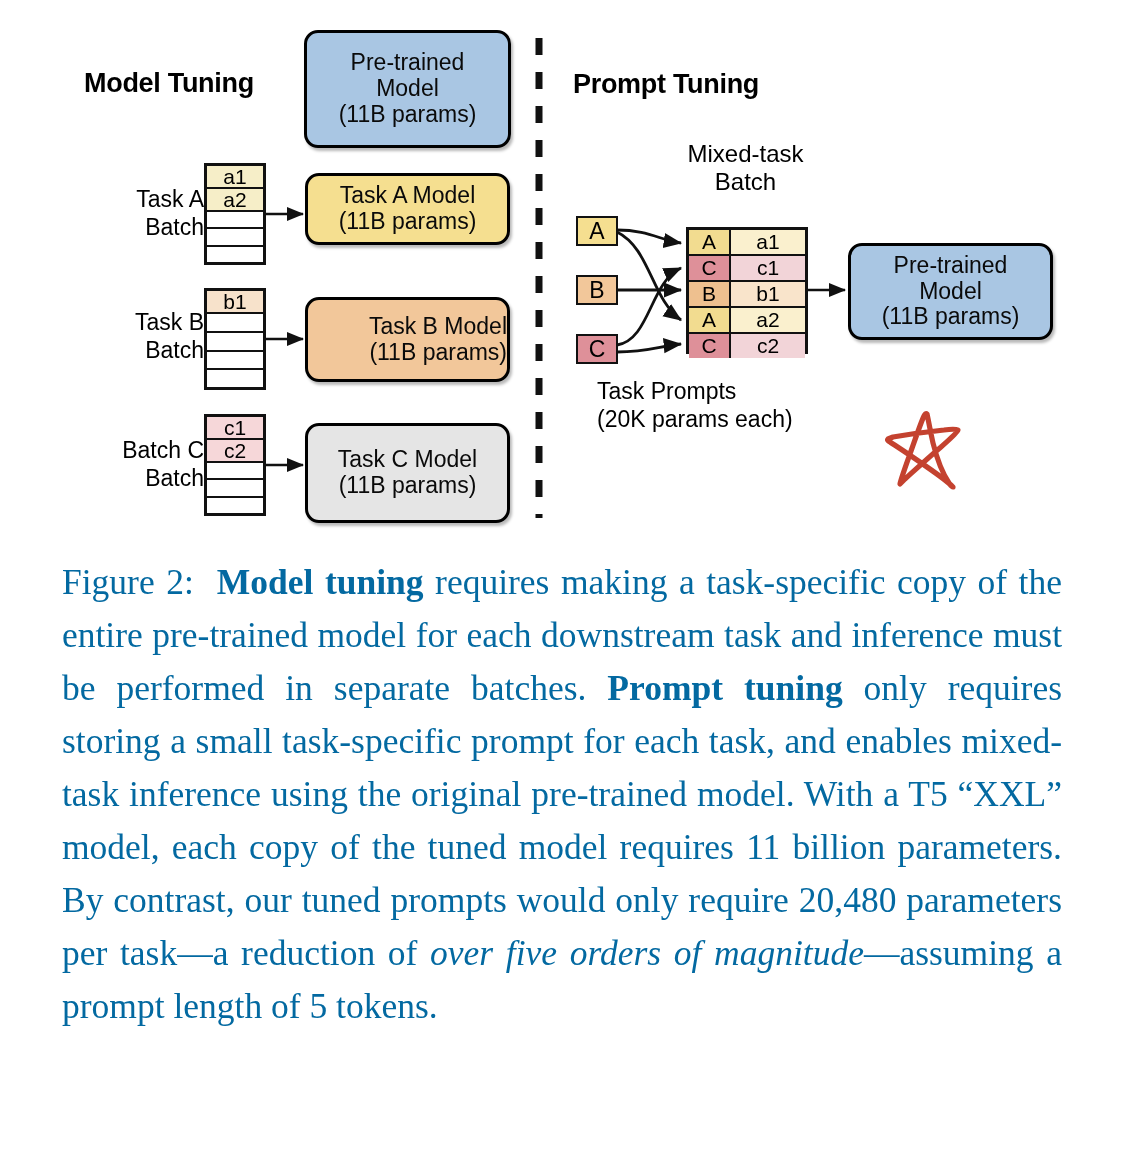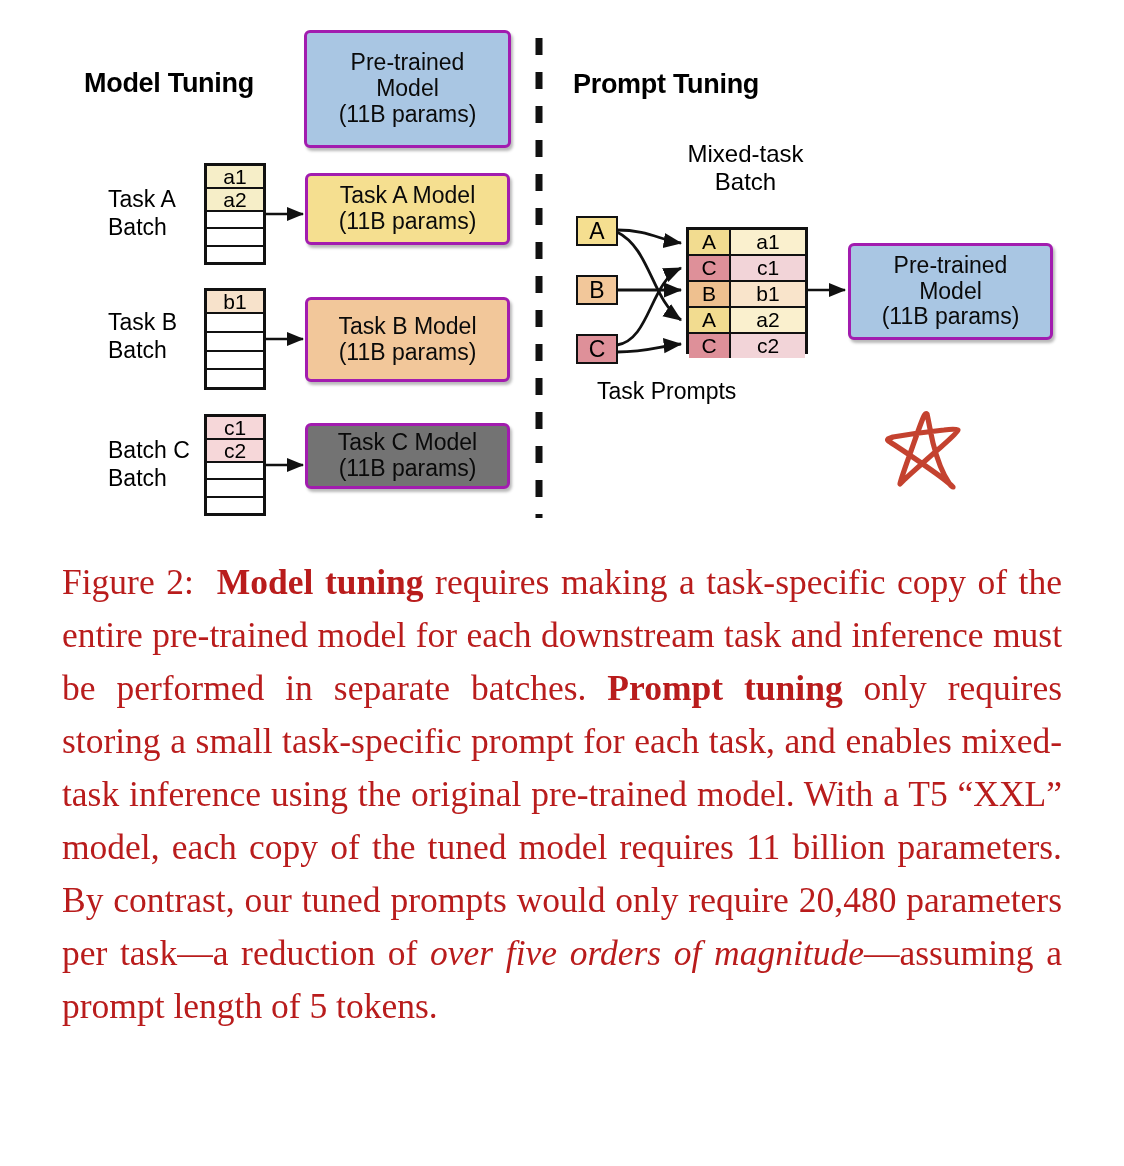--- a/index.html
+++ b/index.html
@@ -22,22 +22,22 @@
     font-weight:bold;
     font-size:27px;
     letter-spacing:-0.3px;
     white-space:nowrap;
   }
 
   
   .modelbox{
     position:absolute;
     box-sizing:border-box;
-    border:3px solid #a21caf;
-    border-radius:6px;
+    border:3px solid #000000;
+    border-radius:14px;
     display:flex;
     flex-direction:column;
     align-items:center;
     justify-content:center;
     text-align:center;
     font-size:23px;
     line-height:1.12;
     color:#0a0a0a;
     box-shadow:2px 3px 3px rgba(0,0,0,0.28);
   }
@@ -61,21 +61,21 @@
     justify-content:center;
     font-size:21px;
     line-height:1;
     color:#000;
   }
   .batch .cell:last-child{border-bottom:none;}
 
   
   .sidelabel{
     position:absolute;
-    text-align:left;
+    text-align:right;
     font-size:23px;
     line-height:1.22;
     white-space:nowrap;
   }
 
   
   .chip{
     position:absolute;
     box-sizing:border-box;
     border:2.5px solid #111;
@@ -131,21 +131,21 @@
   #caption{
     position:absolute;
     left:62px;
     top:556px;
     width:1000px;
     font-family:"Liberation Serif", serif;
     font-size:35.5px;
     line-height:53px;
     text-align:justify;
     text-justify:inter-word;
-    color:#b91c1c;
+    color:#0369a1;
   }
   #caption b{font-weight:bold;}
   #caption i{font-style:italic;}
 
   svg.overlay{position:absolute;left:0;top:0;width:1124px;height:540px;pointer-events:none;}
 </style>
 </head>
 <body>
 
 <div id="figure">
@@ -230,37 +230,37 @@
     <div>Task B</div>
     <div>Batch</div>
   </div>
   <div class="batch" style="left:204px;top:288px;width:62px;height:102px;">
     <div class="cell" style="background:#F7E2CB;">b1</div>
     <div class="cell"></div>
     <div class="cell"></div>
     <div class="cell"></div>
     <div class="cell"></div>
   </div>
-  <div class="modelbox" style="left:305px;top:297px;width:205px;height:85px;background:#F2C79A;">
+  <div class="modelbox" style="left:305px;top:297px;width:205px;height:85px;background:#F2C79A;align-items:flex-end;">
     <span class="ln">Task B Model</span>
     <span class="ln">(11B params)</span>
   </div>
 
   <div class="sidelabel" style="left:108px;top:436px;width:96px;">
     <div>Batch C</div>
     <div>Batch</div>
   </div>
   <div class="batch" style="left:204px;top:414px;width:62px;height:102px;">
     <div class="cell" style="background:#F6D7D9;">c1</div>
     <div class="cell" style="background:#F6D7D9;">c2</div>
     <div class="cell"></div>
     <div class="cell"></div>
     <div class="cell"></div>
   </div>
-  <div class="modelbox" style="left:305px;top:423px;width:205px;height:66px;background:#737373;">
+  <div class="modelbox" style="left:305px;top:423px;width:205px;height:100px;background:#e5e5e5;">
     <span class="ln">Task C Model</span>
     <span class="ln">(11B params)</span>
   </div>
 
   <div class="panel-title abs" style="left:573px;top:69px;">Prompt Tuning</div>
 
   <div class="centerlabel" style="left:673px;top:140px;width:145px;">
     <div>Mixed-task</div>
     <div>Batch</div>
   </div>
@@ -293,17 +293,18 @@
   </div>
 
   <div class="modelbox" style="left:848px;top:243px;width:205px;height:97px;background:#A9C6E3;">
     <span class="ln">Pre-trained</span>
     <span class="ln">Model</span>
     <span class="ln">(11B params)</span>
   </div>
 
   <div class="plainlabel" style="left:597px;top:378px;">
     <div>Task Prompts</div>
+    <div>(20K params each)</div>
   </div>
 
 </div>
 
 <div id="caption"><span>Figure 2:</span>&nbsp; <b>Model tuning</b><span> requires making a task-specific copy of the entire pre-trained model for each downstream task and inference must be performed in separate batches. </span><b>Prompt tuning</b><span> only requires storing a small task-specific prompt for each task, and enables mixed-task inference using the original pre-trained model. With a T5 “XXL” model, each copy of the tuned model requires 11 billion parameters. By contrast, our tuned prompts would only require 20,480 parameters per task—a reduction of </span><i>over five orders of magnitude</i><span>—assuming a prompt length of 5 tokens.</span></div>
 
 </body></html>

